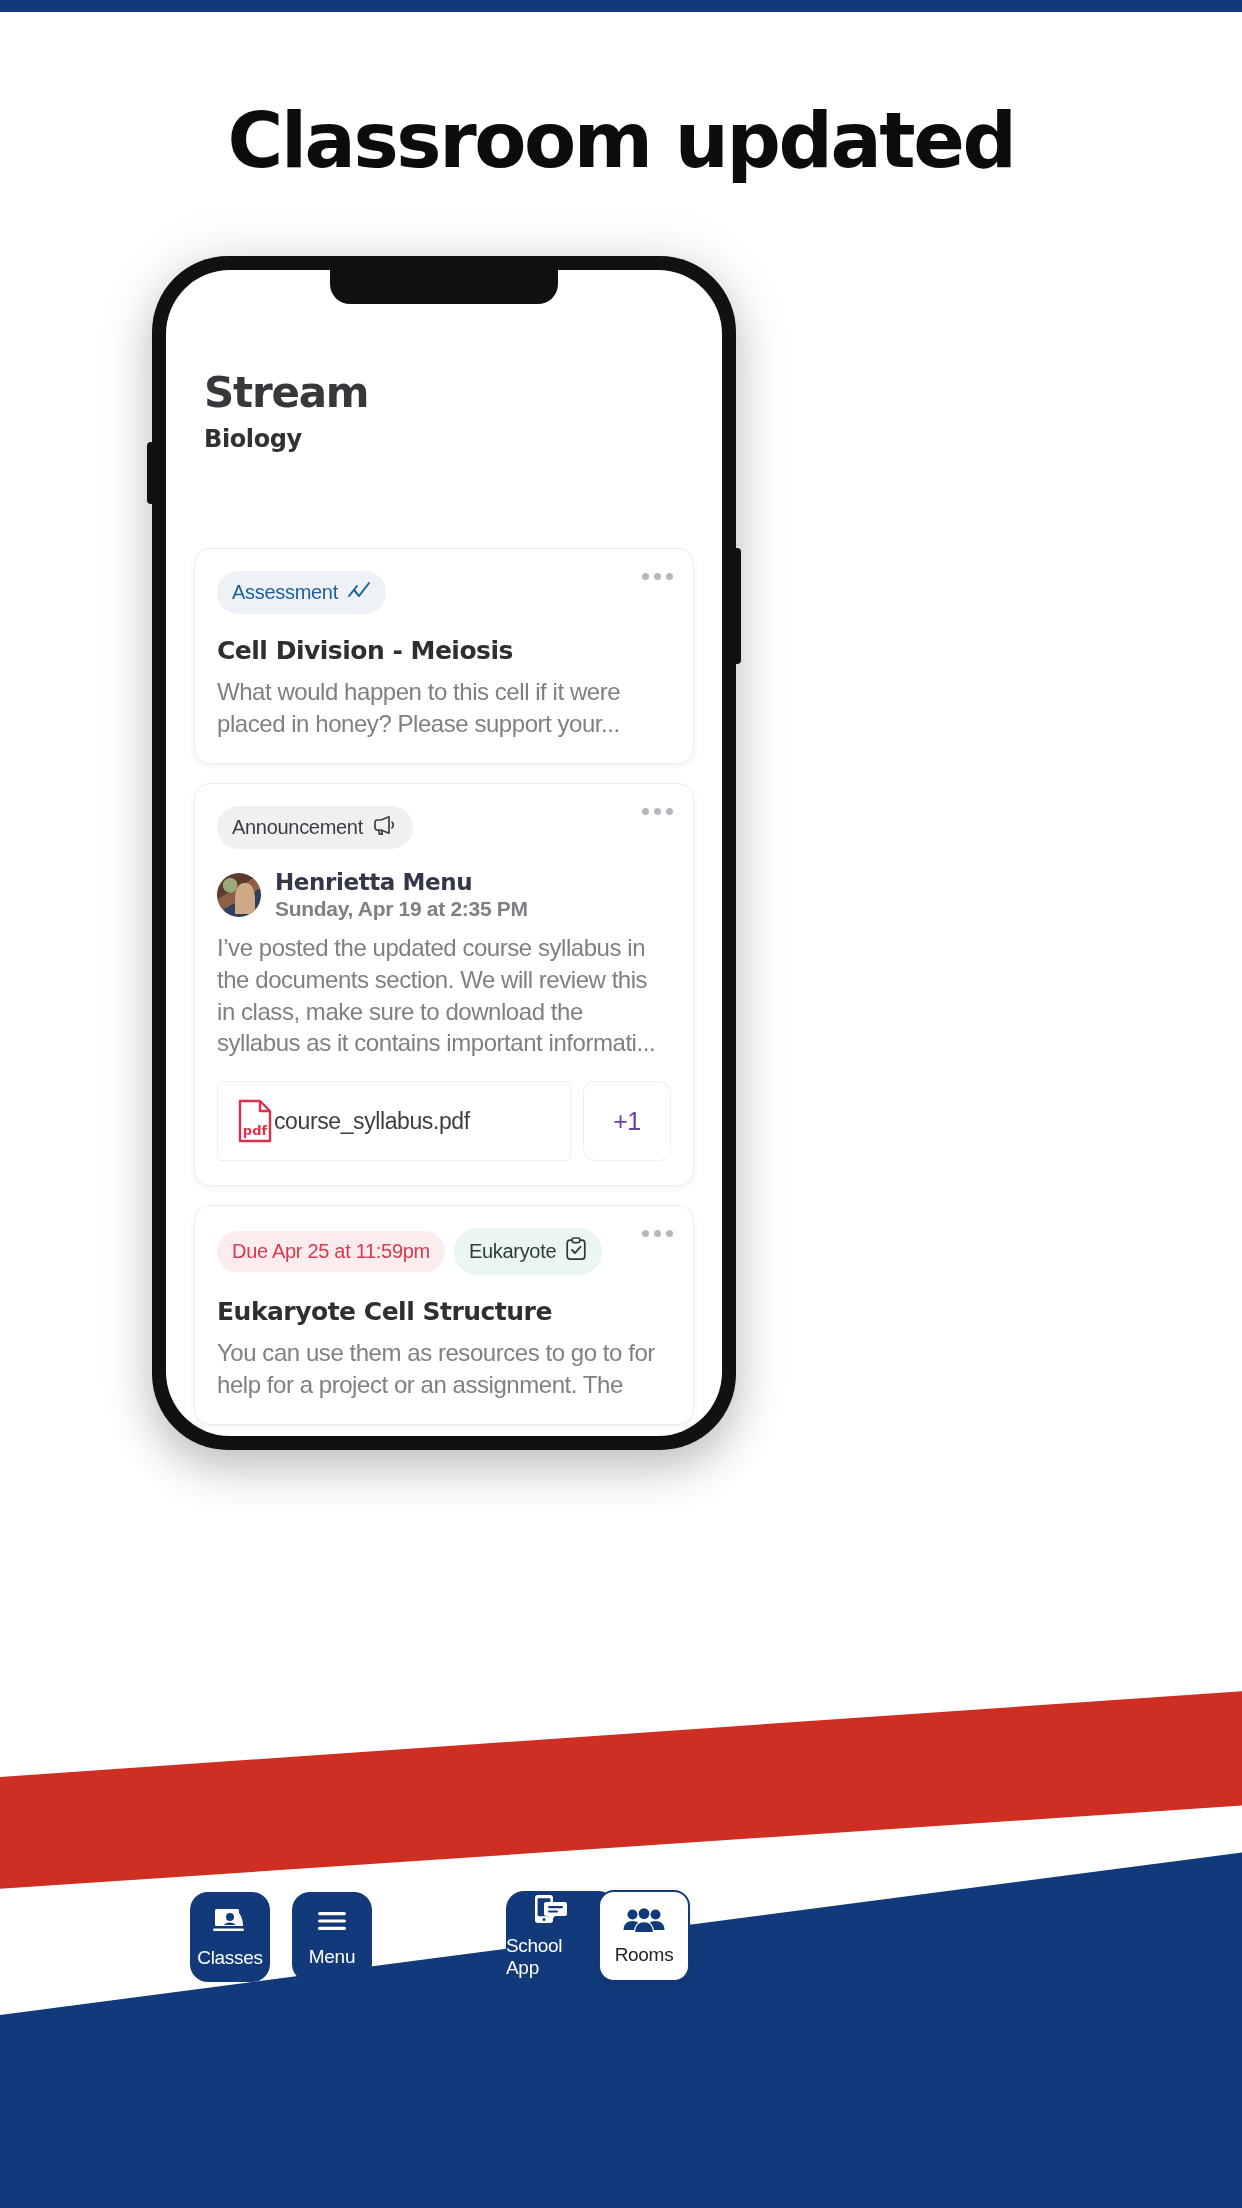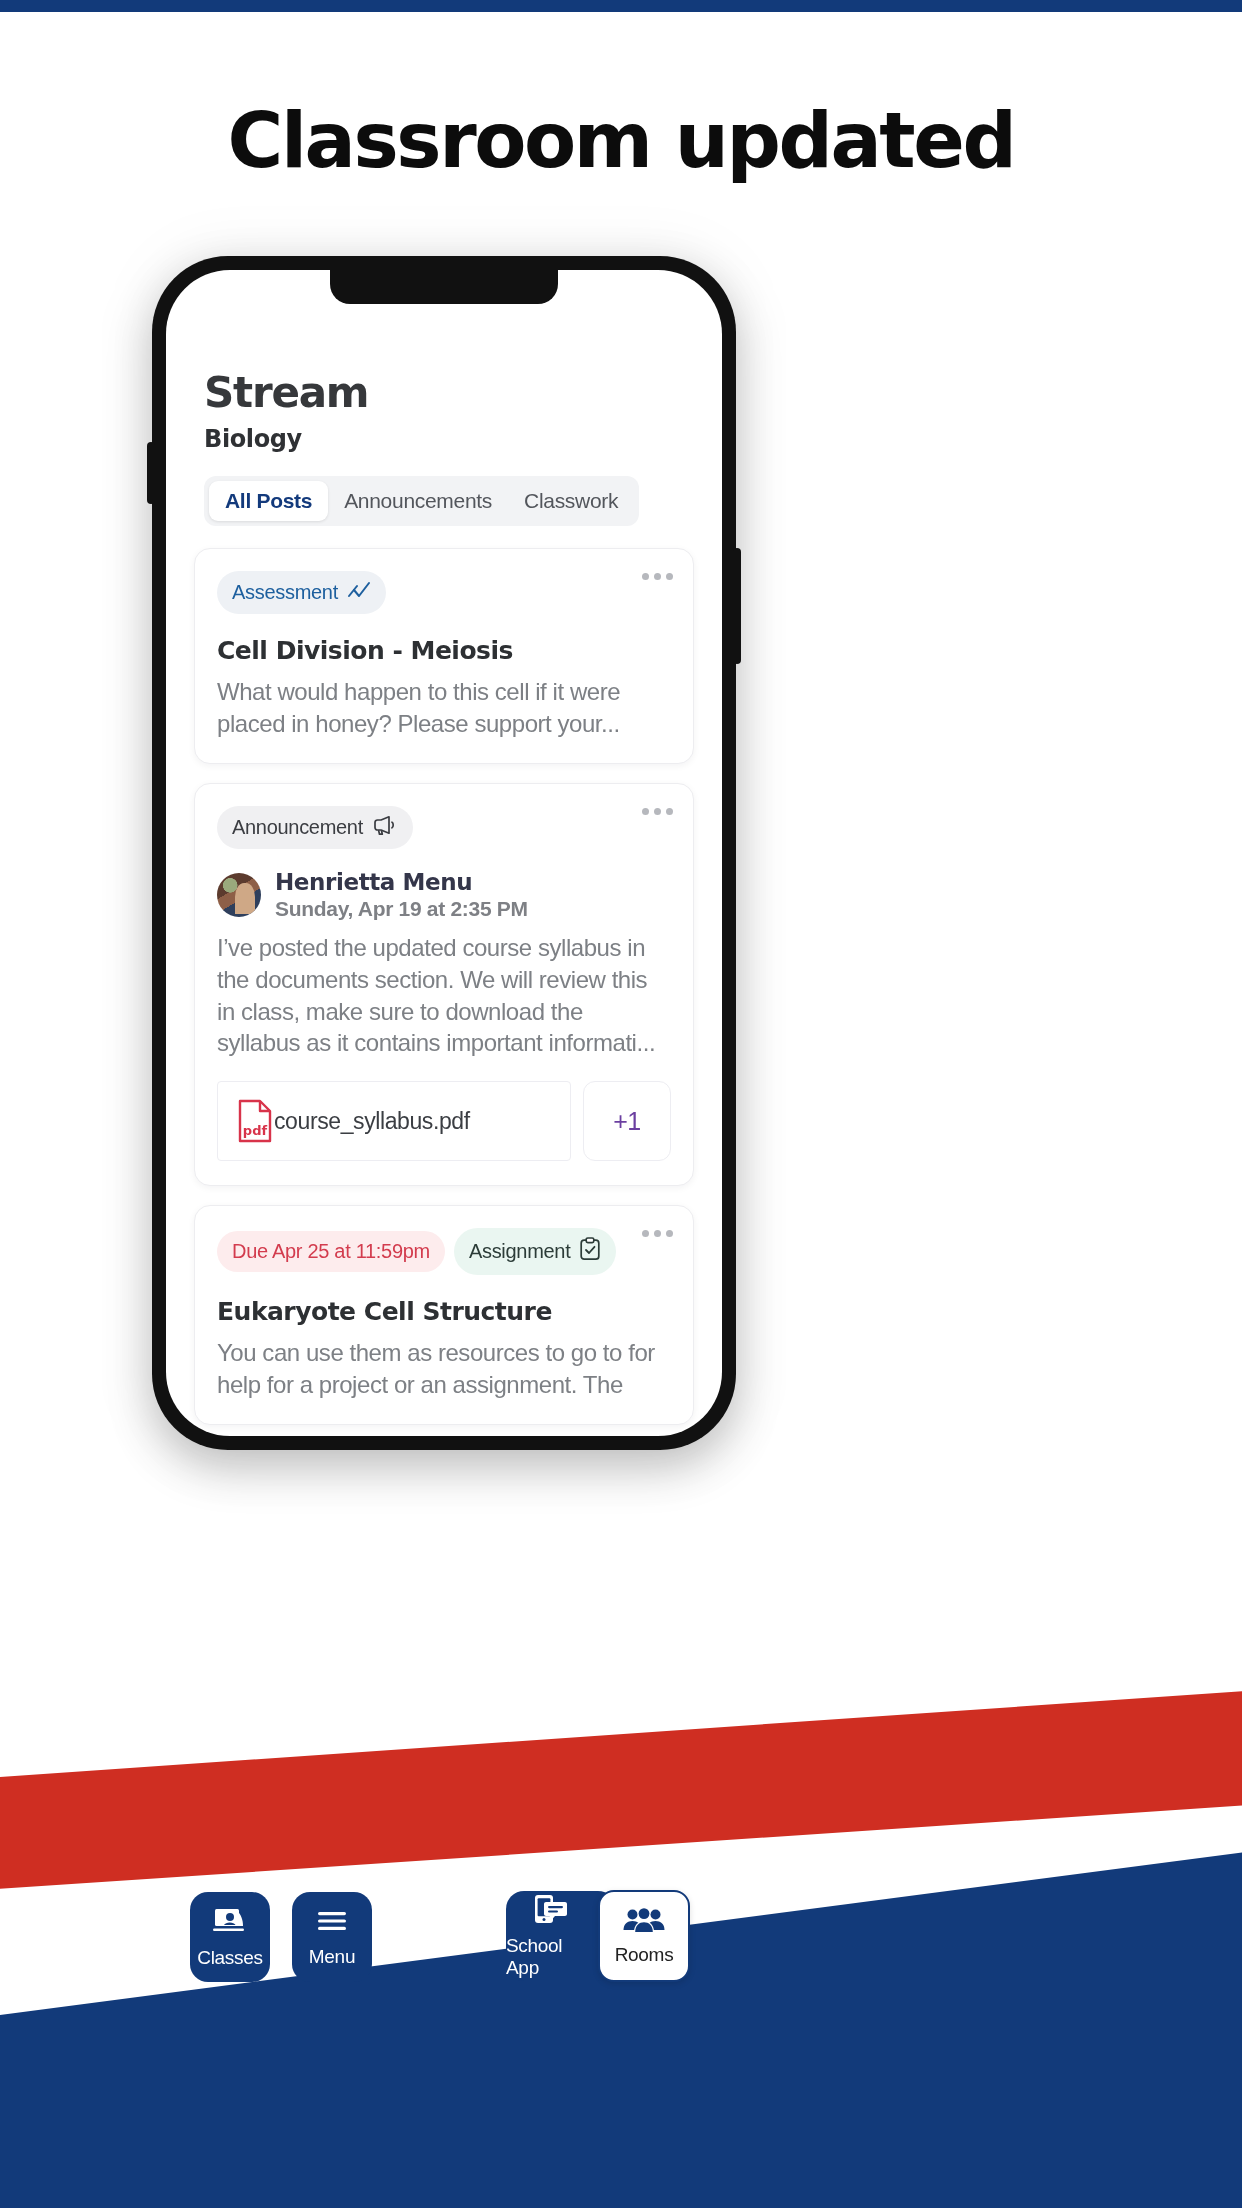--- a/index.html
+++ b/index.html
@@ -224,25 +224,20 @@
     <div class="phone-side-btn2"></div>
 
     <div class="screen">
       <div class="notch"></div>
 
       <div class="screen-inner">
 
         <div class="app-title">Stream</div>
         <div class="app-sub">Biology</div>
 
-        <div class="tabbar">
-          <div class="tab active">All Posts</div>
-          <div class="tab">Announcements</div>
-          <div class="tab">Classwork</div>
-        </div>
 
         <div class="feed">
 
           <div class="card">
             <div class="kebab">
               <i></i>
                 <i></i>
                 <i></i>
             </div>
             <div class="card-row">
@@ -307,21 +302,21 @@
 
           <div class="card">
             <div class="kebab">
               <i></i>
                 <i></i>
                 <i></i>
             </div>
             <div class="card-row">
               <span class="badge badge-due">Due Apr 25 at 11:59pm</span>
               <span class="badge badge-assignment">
-                <span>Assignment</span>
+                <span>Eukaryote</span>
                 <span class="icon-w">
                   <svg width="22" height="24" viewBox="0 0 22 24" fill="none">
                     <rect x="2.2" y="3.2" width="17.6" height="19" rx="3" stroke="#2c3c38" stroke-width="1.7"></rect>
                     <rect x="7.2" y="1" width="7.6" height="4.6" rx="1.6" stroke="#2c3c38" stroke-width="1.7" fill="#fff"></rect>
                     <path d="M7 13 L10 16 L15.5 9.8" stroke="#2c3c38" stroke-width="1.8" stroke-linecap="round" stroke-linejoin="round"></path>
                   </svg>
                 </span>
               </span>
             </div>
             <div class="card-title">Eukaryote Cell Structure</div>

